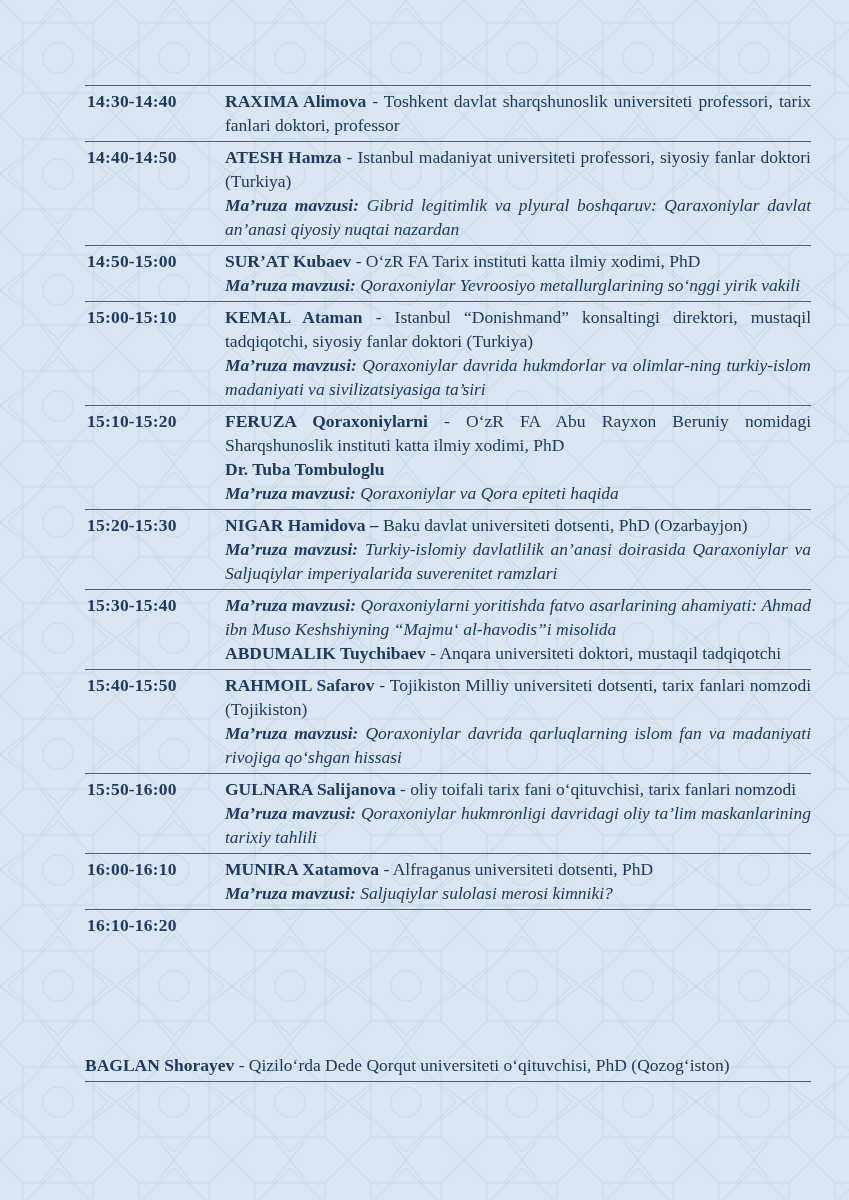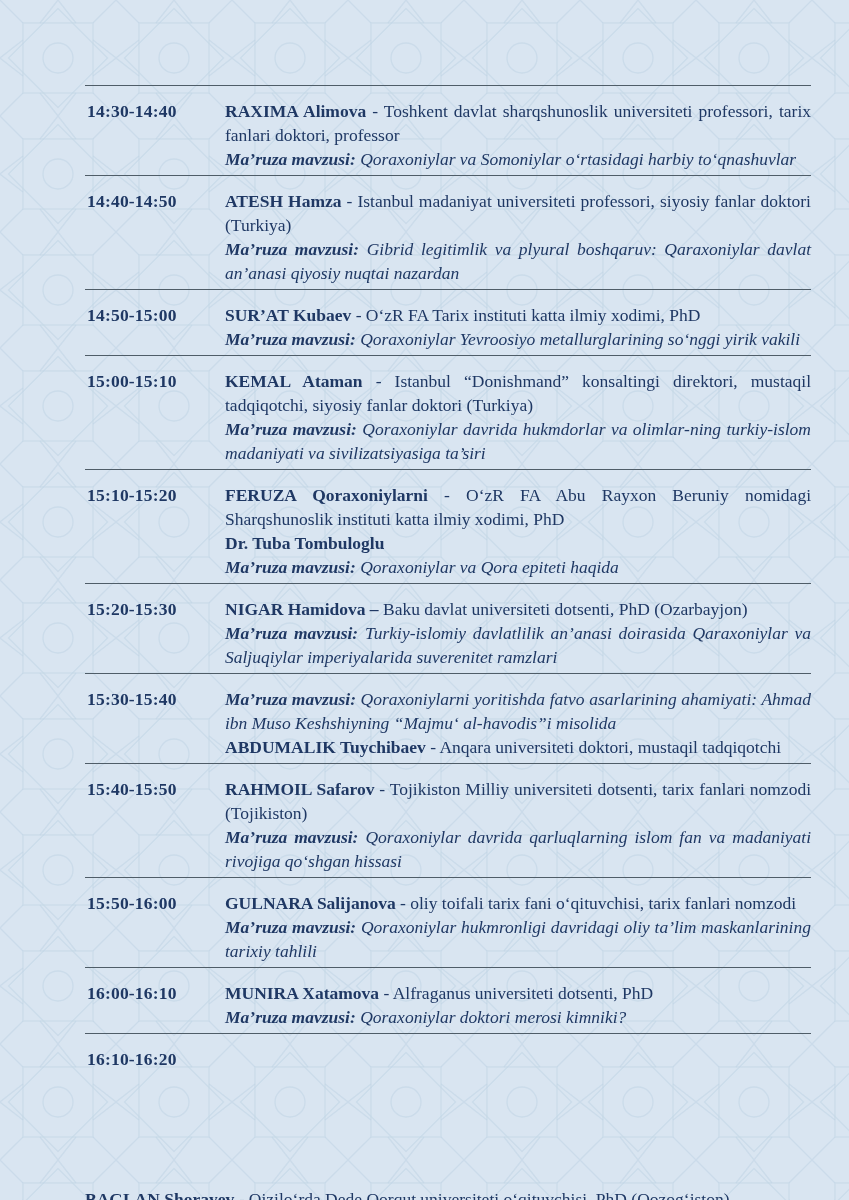--- a/index.html
+++ b/index.html
@@ -23,21 +23,21 @@
     display:block;
   }
   .pat{stroke:var(--pattern);stroke-opacity:.55;fill:none;stroke-width:1.4;}
   .schedule{
     position:absolute;left:85px;top:85px;width:726px;
     font-size:17.5px;line-height:24px;
   }
   .trow{
     display:flex;
     border-top:1.6px solid var(--divider);
-    padding:13px 0 4px 0;
+    padding:3px 0 4px 0;
   }
   .trow:last-child{border-bottom:1.6px solid var(--divider);flex-direction:column;}
   .tcell{
     flex:0 0 140px;
     font-weight:700;
     padding-left:2px;
     letter-spacing:.2px;
   }
   .dcell{
     flex:1;
@@ -67,21 +67,20 @@
       </pattern>
     </defs>
     <rect x="0" y="0" width="849" height="1200" fill="url(#girih)"></rect>
   </svg>
 
   <div class="schedule">
       <div class="trow">
         <div class="tcell">14:30-14:40</div>
         <div class="dcell">
           <div class="para"><span class="seg-b">RAXIMA Alimova</span><span class="seg-r"> - Toshkent davlat sharqshunoslik universiteti professori, tarix fanlari doktori, professor</span></div>
-          <div class="para"><span class="seg-bi">Ma’ruza mavzusi: </span><span class="seg-i">Qoraxoniylar va Somoniylar oʻrtasidagi harbiy toʻqnashuvlar</span></div>
         </div>
       </div>
       <div class="trow">
         <div class="tcell">14:40-14:50</div>
         <div class="dcell">
           <div class="para"><span class="seg-b">ATESH Hamza</span><span class="seg-r"> -  Istanbul madaniyat universiteti professori, siyosiy fanlar doktori (Turkiya)</span></div>
           <div class="para"><span class="seg-bi">Ma’ruza mavzusi: </span><span class="seg-i">Gibrid legitimlik va plyural boshqaruv: Qaraxoniylar davlat an’anasi qiyosiy nuqtai nazardan</span></div>
         </div>
       </div>
       <div class="trow">
@@ -131,21 +130,21 @@
         <div class="tcell">15:50-16:00</div>
         <div class="dcell">
           <div class="para"><span class="seg-b">GULNARA Salijanova</span><span class="seg-r"> - oliy toifali tarix fani oʻqituvchisi, tarix fanlari nomzodi</span></div>
           <div class="para"><span class="seg-bi">Ma’ruza mavzusi: </span><span class="seg-i">Qoraxoniylar hukmronligi davridagi oliy ta’lim maskanlarining tarixiy tahlili</span></div>
         </div>
       </div>
       <div class="trow">
         <div class="tcell">16:00-16:10</div>
         <div class="dcell">
           <div class="para"><span class="seg-b">MUNIRA Xatamova</span><span class="seg-r"> - Alfraganus universiteti dotsenti, PhD</span></div>
-          <div class="para"><span class="seg-bi">Ma’ruza mavzusi: </span><span class="seg-i">Qoraxoniylar doktori merosi kimniki?</span></div>
+          <div class="para"><span class="seg-bi">Ma’ruza mavzusi: </span><span class="seg-i">Saljuqiylar sulolasi merosi kimniki?</span></div>
         </div>
       </div>
       <div class="trow">
         <div class="tcell">16:10-16:20</div>
         <div class="dcell">
           <div class="para"><span class="seg-b">BAGLAN Shorayev</span><span class="seg-r"> - Qiziloʻrda Dede Qorqut universiteti oʻqituvchisi, PhD (Qozogʻiston)</span></div>
         </div>
       </div>
     </div>
 

